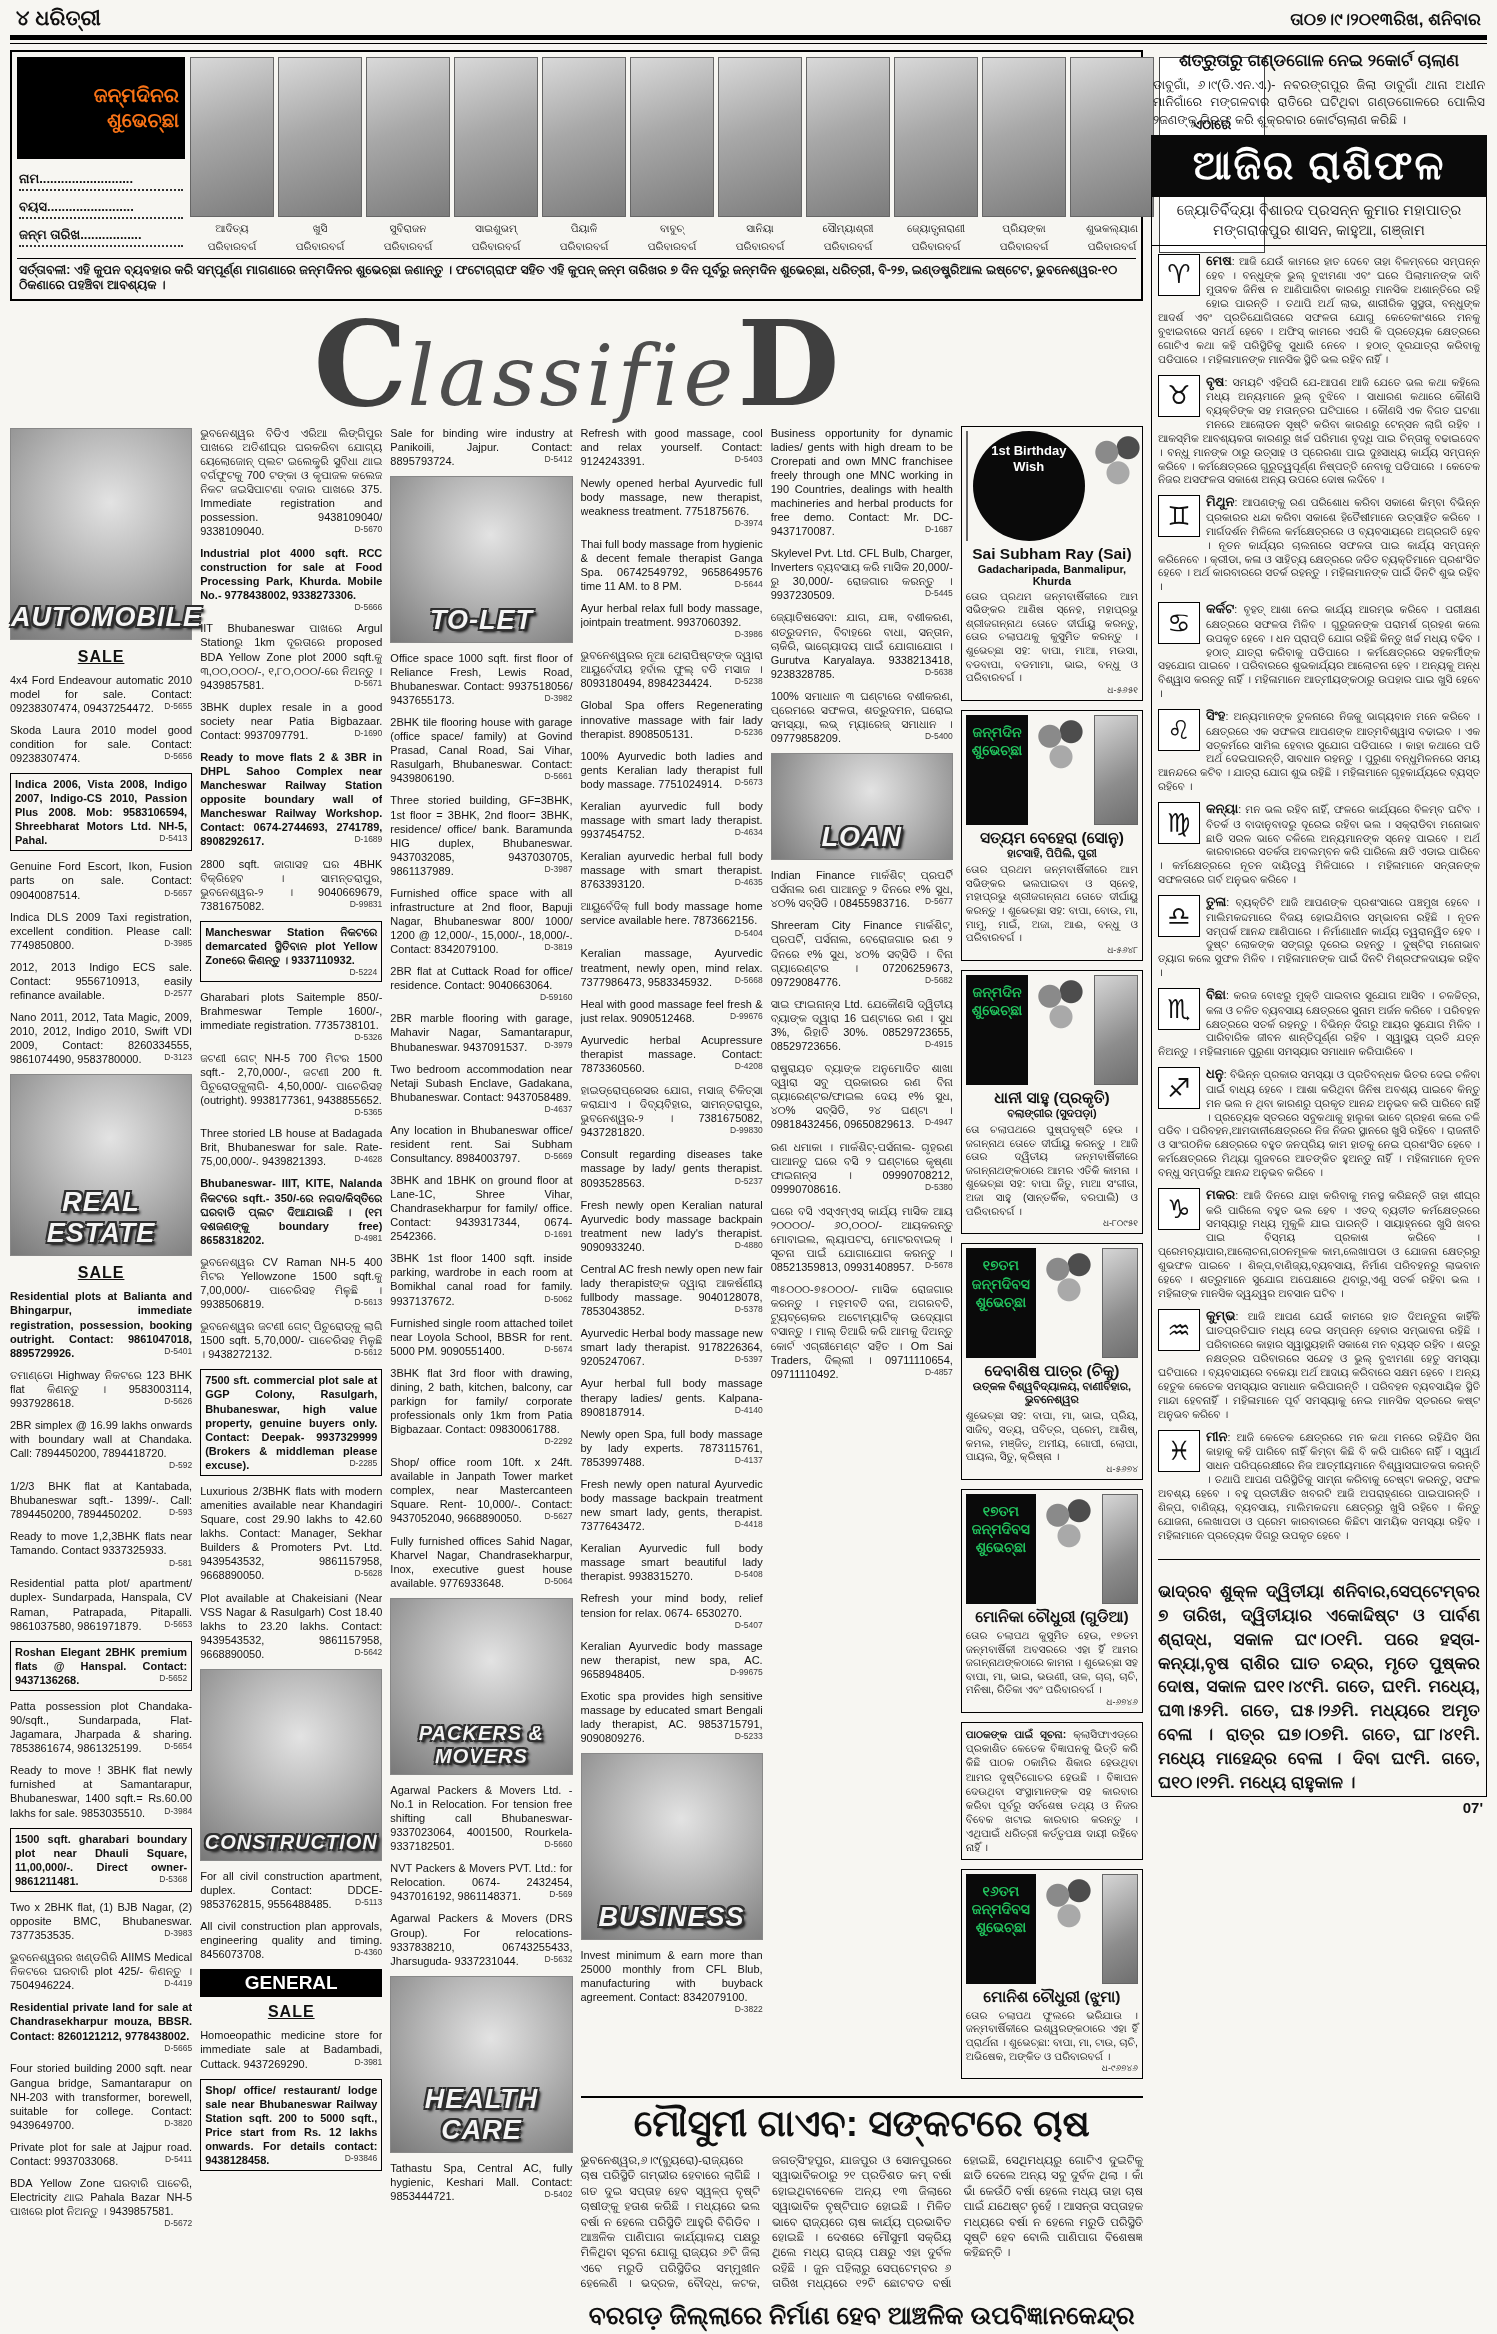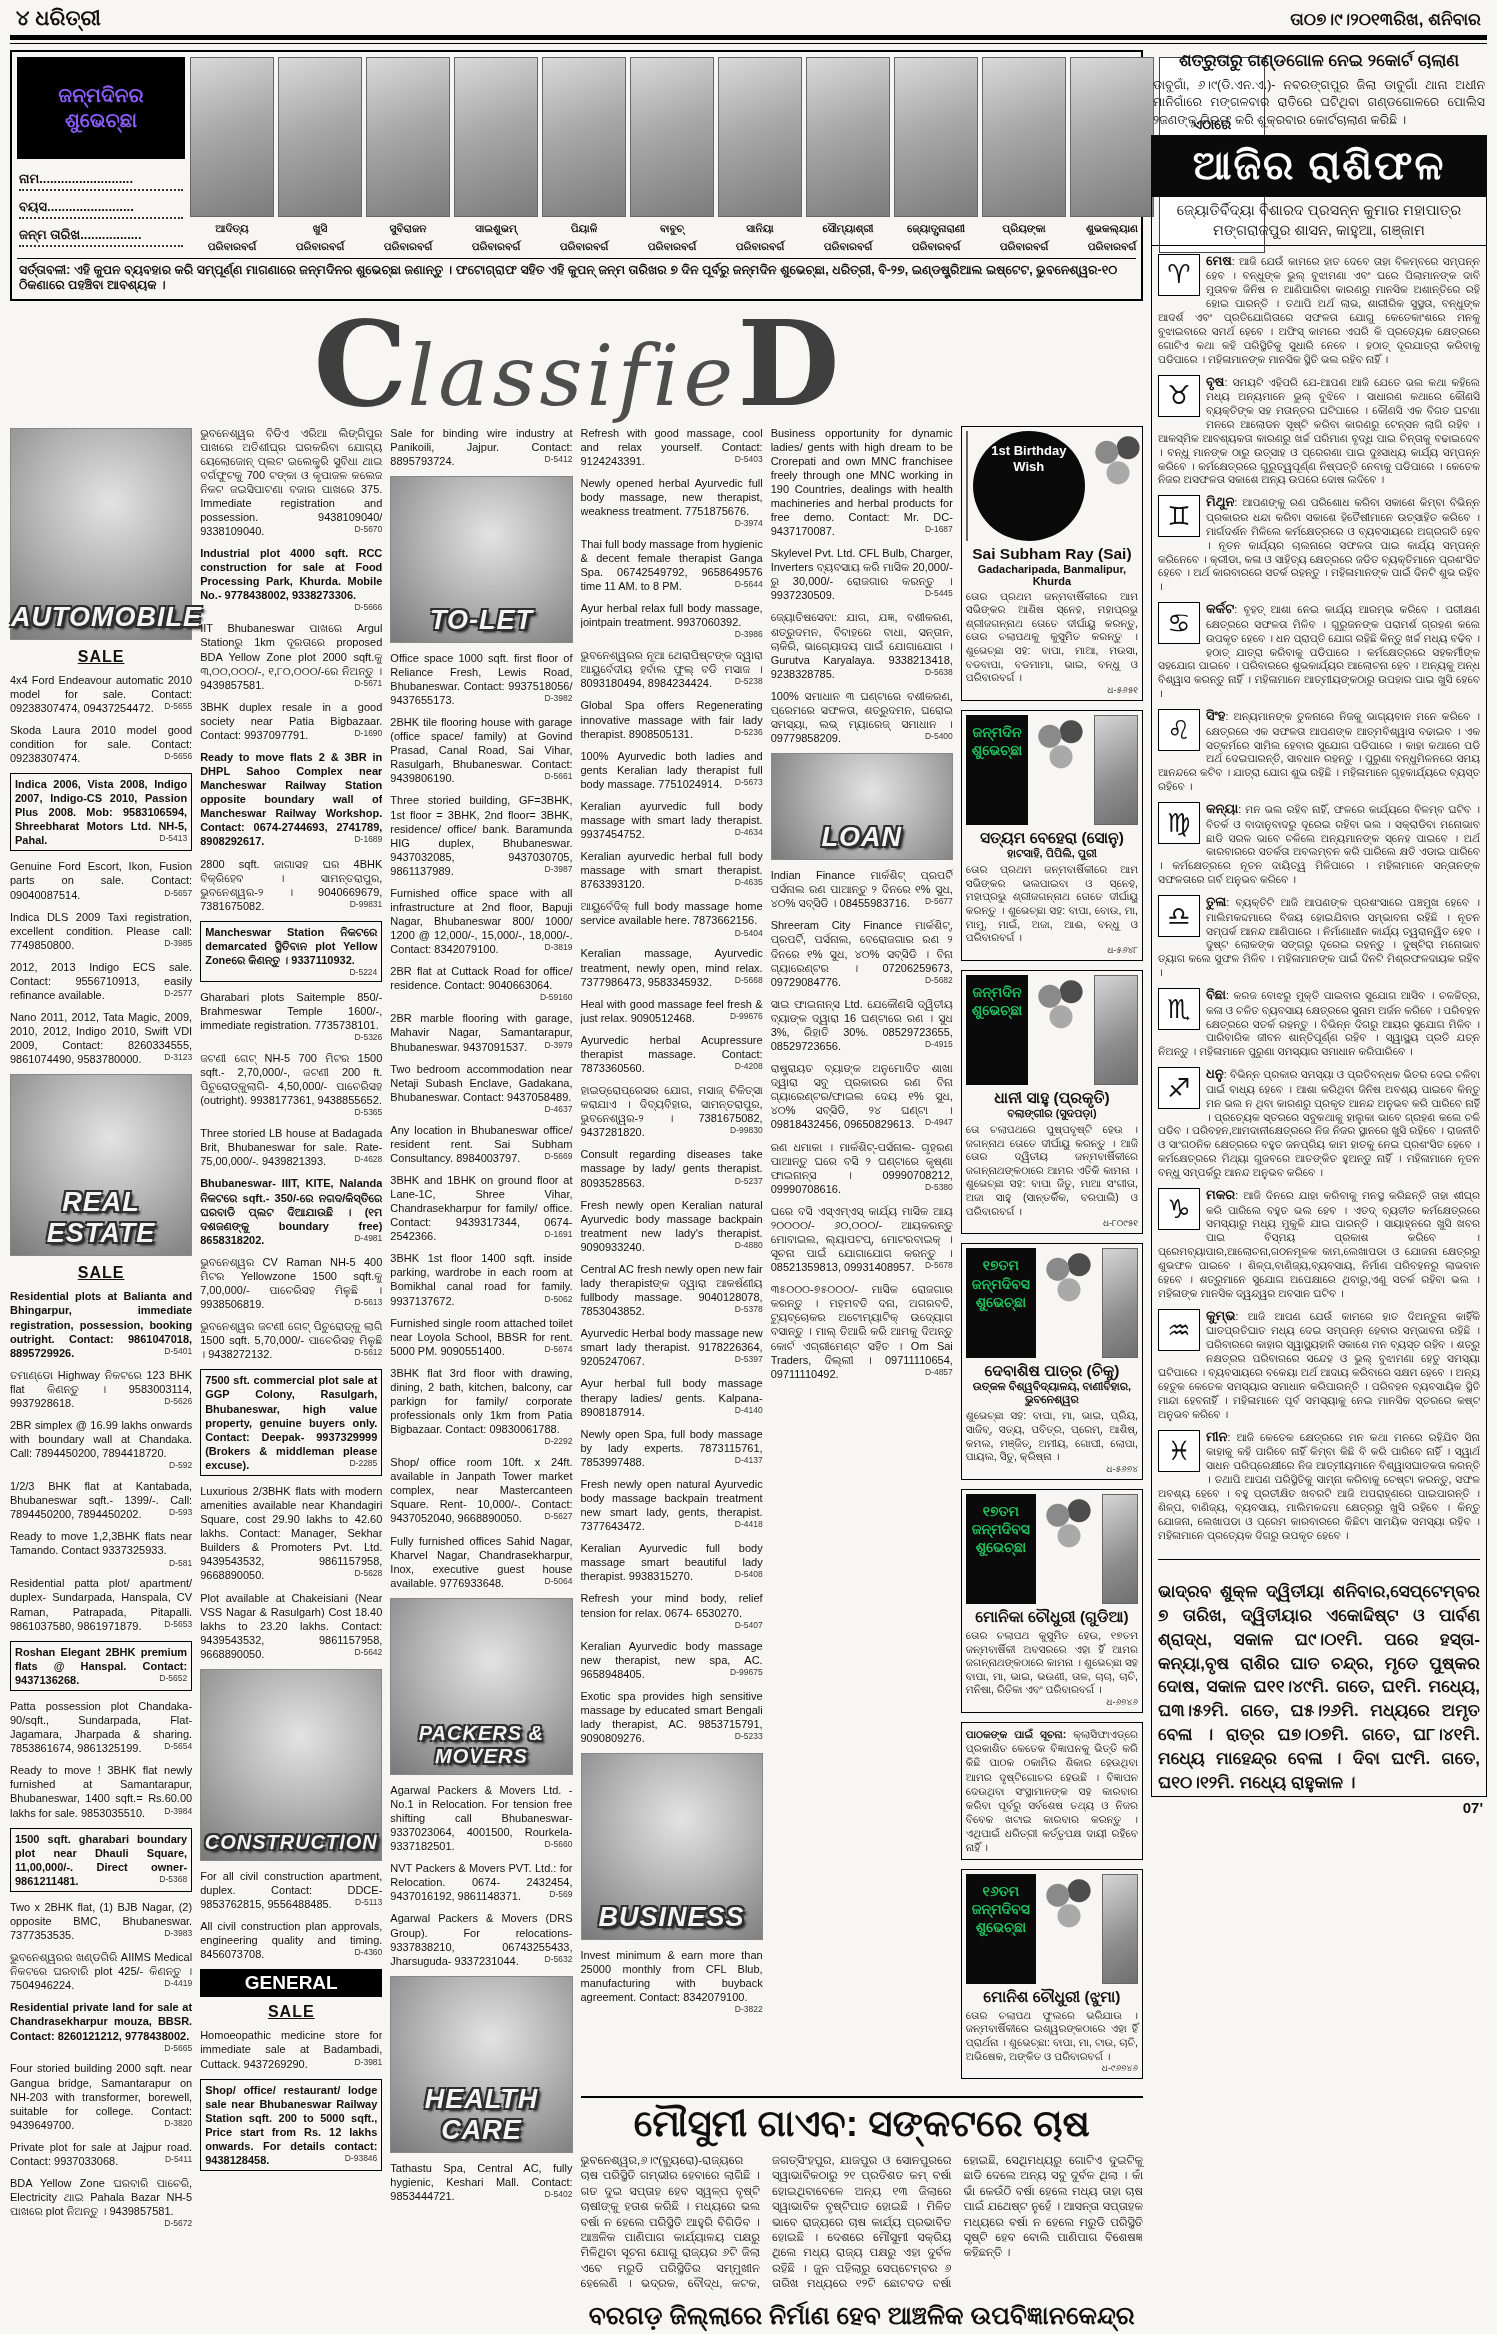--- a/index.html
+++ b/index.html
@@ -12,29 +12,29 @@
   .date-line{font-size:17px;font-weight:bold;}
   .toprule{border-top:5px solid #000;border-bottom:1.5px solid #000;height:3px;margin:3px 0 6px 0;}
   
   .main{display:flex;gap:8px;}
   .leftarea{flex:1;min-width:0;}
   .rightcol{width:336px;flex:0 0 336px;}
   
   .strip{border:2px solid #000;padding:5px;}
   .striprow{display:flex;gap:5px;align-items:stretch;}
   .coupon{width:168px;flex:0 0 168px;display:flex;flex-direction:column;}
-  .coupon-title{background:#000;color:#8b5cf6;font-size:20px;font-weight:bold;text-align:center;
+  .coupon-title{background:#000;color:#f97316;font-size:20px;font-weight:bold;text-align:right;
                 padding:26px 6px;line-height:1.25;}
   .coupon-fields{flex:1;display:flex;flex-direction:column;justify-content:space-around;padding:8px 2px 2px;}
   .coupon-fields .f{font-size:13px;font-weight:bold;border-bottom:2px dotted #333;padding-bottom:2px;}
   .kids{display:flex;gap:4px;flex:1;}
   .kid{width:84px;display:flex;flex-direction:column;}
   .kid .ph{height:158px;border:1px solid #666;
            background:linear-gradient(160deg,#d9d9d9 0%,#a8a8a8 45%,#7c7c7c 100%);}
-  .kid .nm{font-size:10.5px;font-weight:bold;text-align:center;line-height:1.35;margin-top:4px;}
+  .kid .nm{font-size:10.5px;font-weight:normal;text-align:center;line-height:1.35;margin-top:4px;}
   .slotbox{width:104px;flex:0 0 104px;border:1.5px solid #444;display:flex;flex-direction:column;
            justify-content:center;align-items:center;gap:4px;background:#fff;}
   .slotbox span{font-size:13.5px;font-weight:bold;}
   .terms{border-top:1.5px solid #000;margin-top:5px;padding:4px 2px 1px;font-size:12.5px;font-weight:bold;}
   
   .masthead{text-align:center;margin:10px 0 8px;line-height:0.9;
             font-family:"DejaVu Serif","Liberation Serif",serif;color:#4e4e4e;}
   .masthead .big{font-size:118px;font-weight:bold;color:#3f3f3f;}
   .masthead .mid{font-size:84px;font-style:italic;letter-spacing:4px;}
   

